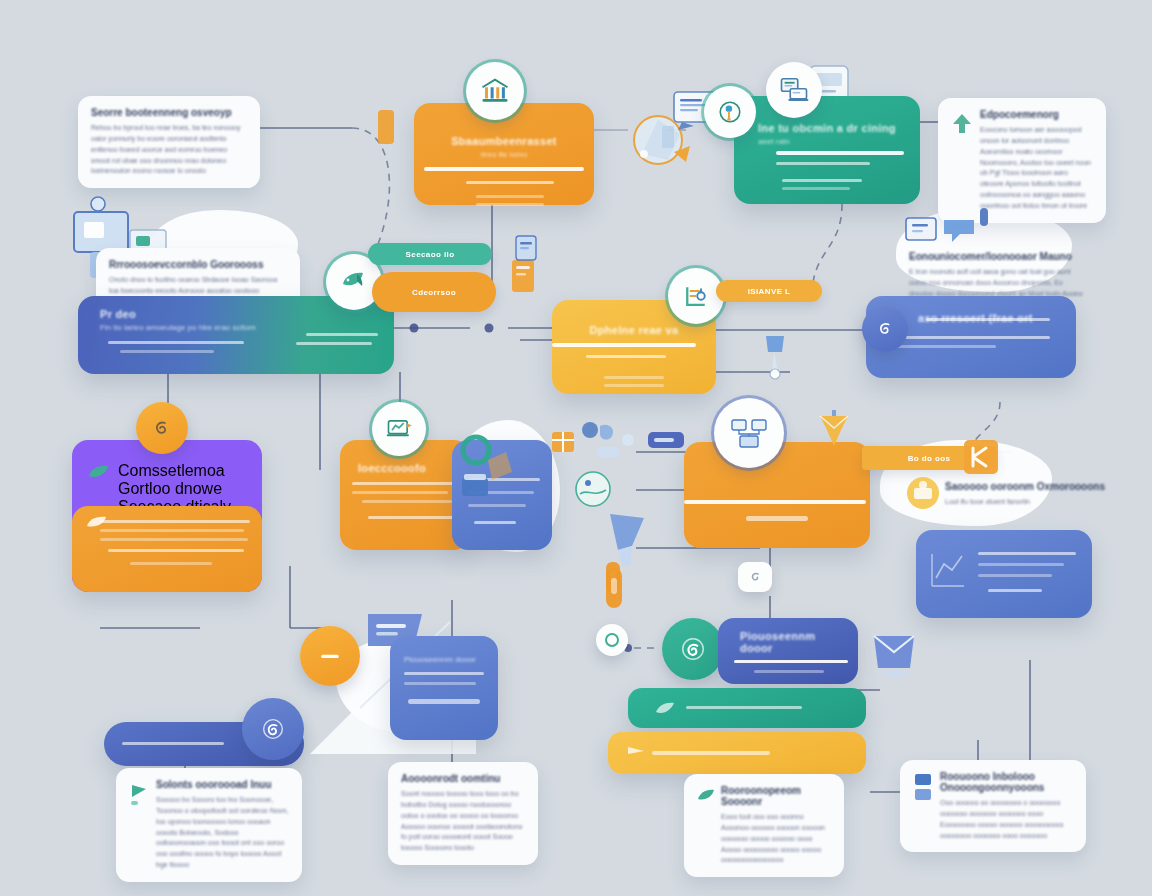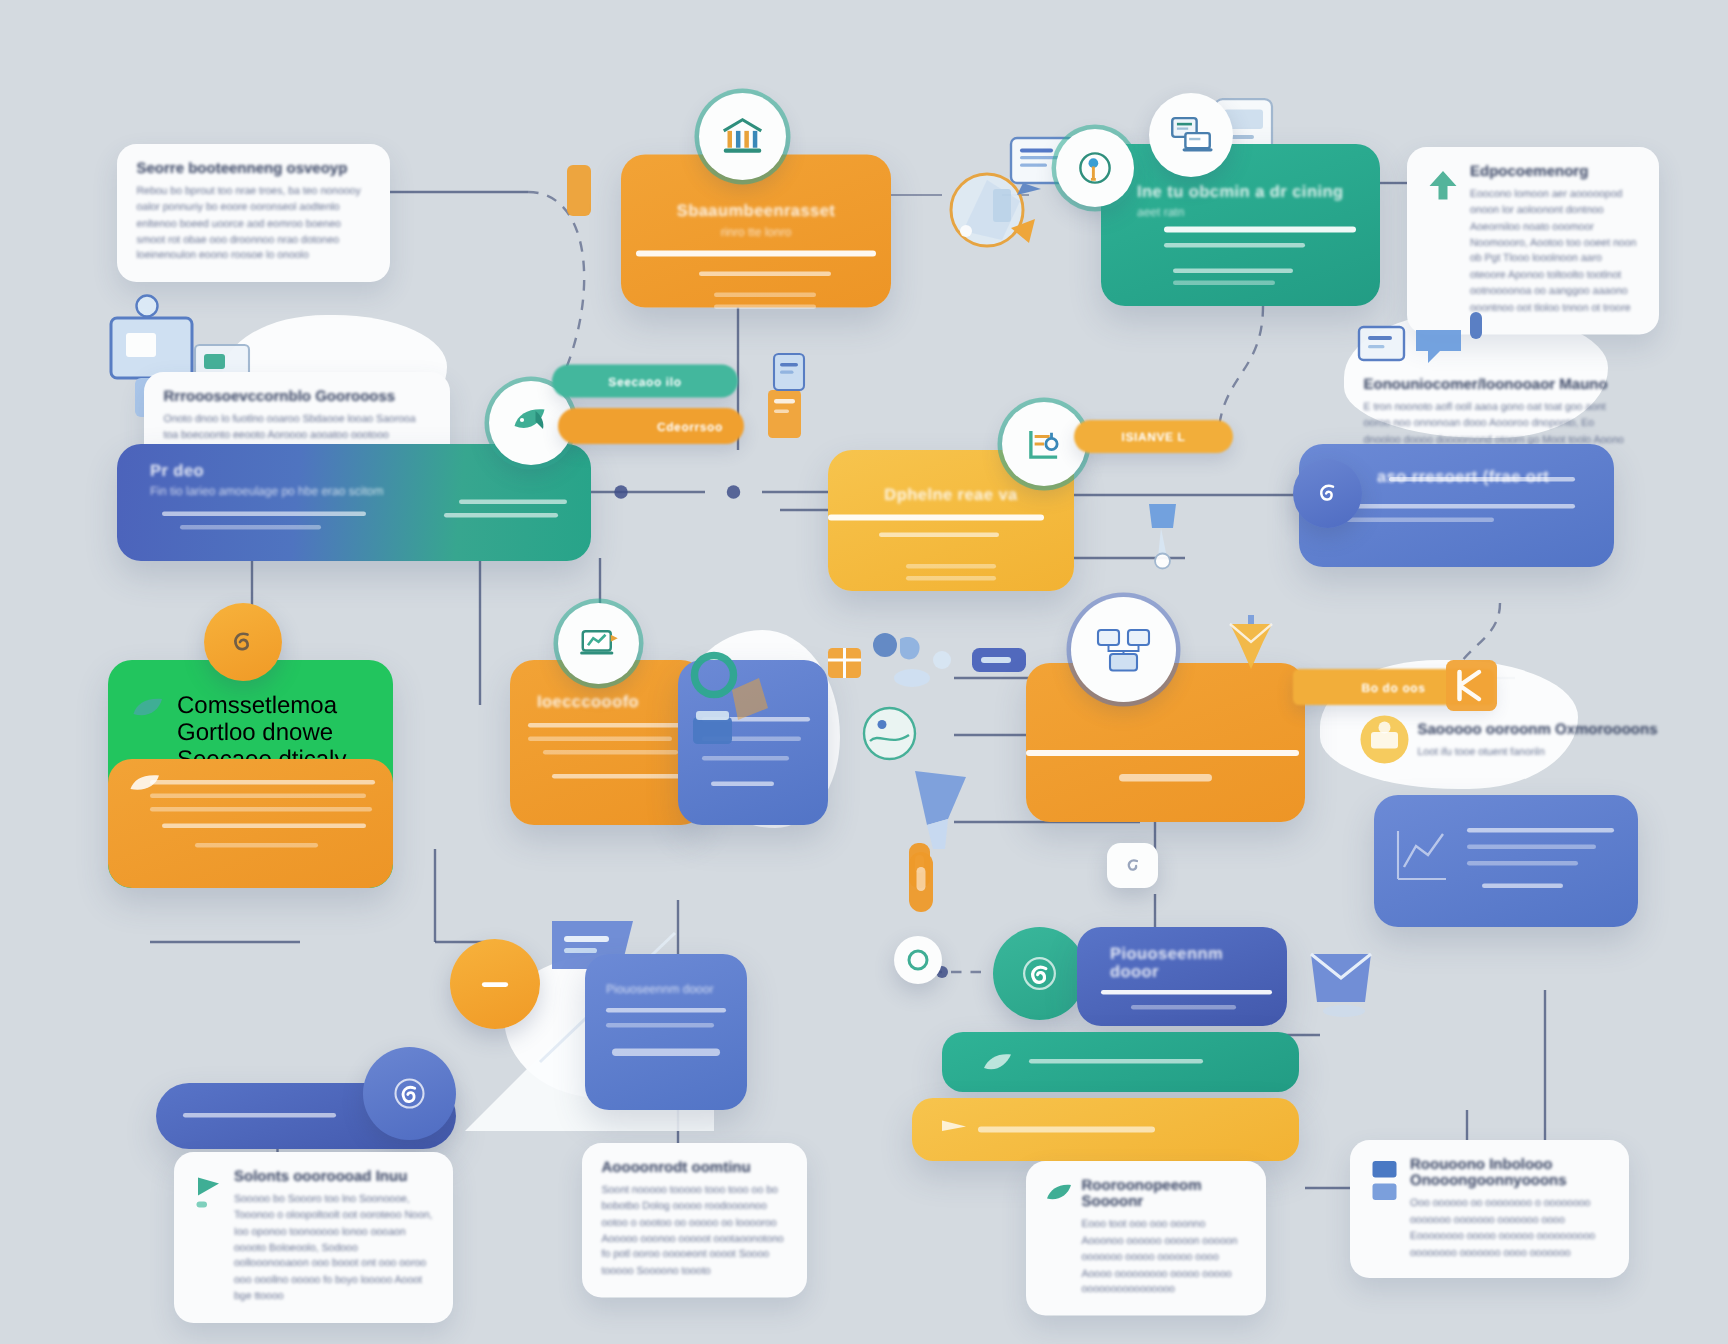--- a/index.html
+++ b/index.html
@@ -26,21 +26,21 @@
   .rule{height:4px;border-radius:3px;background:rgba(255,255,255,.93);}
   .bar{height:3px;border-radius:3px;background:rgba(255,255,255,.6);}
   .bar.d{background:rgba(255,255,255,.38);}
 
   .c-orange{background:linear-gradient(160deg,#f2a336 0%,#ed9526 100%);}
   .c-amber{background:linear-gradient(160deg,#f7c44d 0%,#f2b233 100%);}
   .c-teal{background:linear-gradient(160deg,#2fb396 0%,#229c84 100%);}
   .c-blue{background:linear-gradient(160deg,#5874c8 0%,#4258ac 100%);}
   .c-blue2{background:linear-gradient(160deg,#6c8ad6 0%,#5274c6 100%);}
   .c-bluegrad{background:linear-gradient(95deg,#4c63bb 0%,#4f74c0 38%,#37a68f 72%,#27a489 100%);}
-  .c-white{background:#22c55e;}
+  .c-white{background:#8b5cf6;}
 
   
   .note{position:absolute;background:#fafbfc;border-radius:13px;
         box-shadow:0 8px 18px rgba(60,75,110,.14);padding:11px 13px;}
   .note .nt{font-size:10px;font-weight:bold;color:#384463;filter:blur(1.05px);}
   .note .nb{font-size:7px;line-height:1.55;color:#6b7694;filter:blur(1.05px);margin-top:5px;}
 
   
   .badge{position:absolute;border-radius:50%;background:#fcfdfd;
          box-shadow:0 6px 14px rgba(60,75,110,.2);display:flex;
@@ -261,21 +261,21 @@
     <svg width="30" height="28" viewBox="0 0 30 28">
       <path d="M4 16 C6 8 14 4 24 5 C22 14 14 20 4 16 Z" fill="#3fae95"></path>
       <path d="M18 6 C22 9 24 14 23 18 L18 13 Z" fill="#2a8f7c"></path>
       <circle cx="9" cy="12" r="1.4" fill="#fff"></circle>
     </svg>
   </div>
 
   <div class="pill t" style="left:368px;top:243px;width:96px;height:22px;justify-content:center;">
     <span>Seecaoo ilo</span>
   </div>
-  <div class="pill o" style="left:372px;top:272px;width:96px;height:24px;justify-content:flex-end;">
+  <div class="pill o" style="left:372px;top:272px;width:96px;height:40px;justify-content:center;">
     <span>Cdeorrsoo</span>
   </div>
   <div class="mini" style="left:510px;top:258px;width:26px;height:36px;">
     <svg width="26" height="36" viewBox="0 0 26 36">
       <rect x="2" y="2" width="22" height="32" rx="3" fill="#f2a437"></rect>
       <rect x="6" y="8" width="14" height="3" rx="1.5" fill="#fff" opacity=".85"></rect>
       <rect x="6" y="15" width="10" height="2.4" rx="1.2" fill="#fff" opacity=".6"></rect>
     </svg>
   </div>
   <div class="mini" style="left:514px;top:234px;width:24px;height:30px;">

